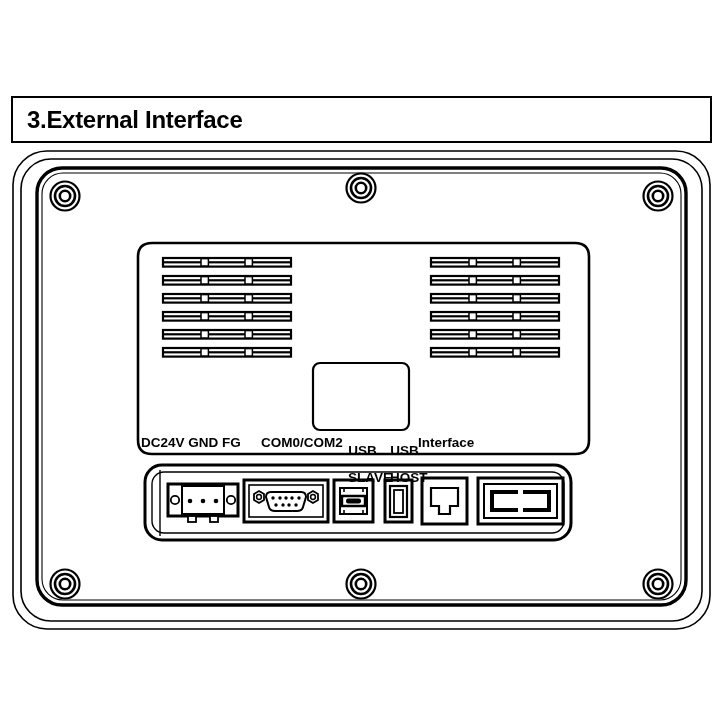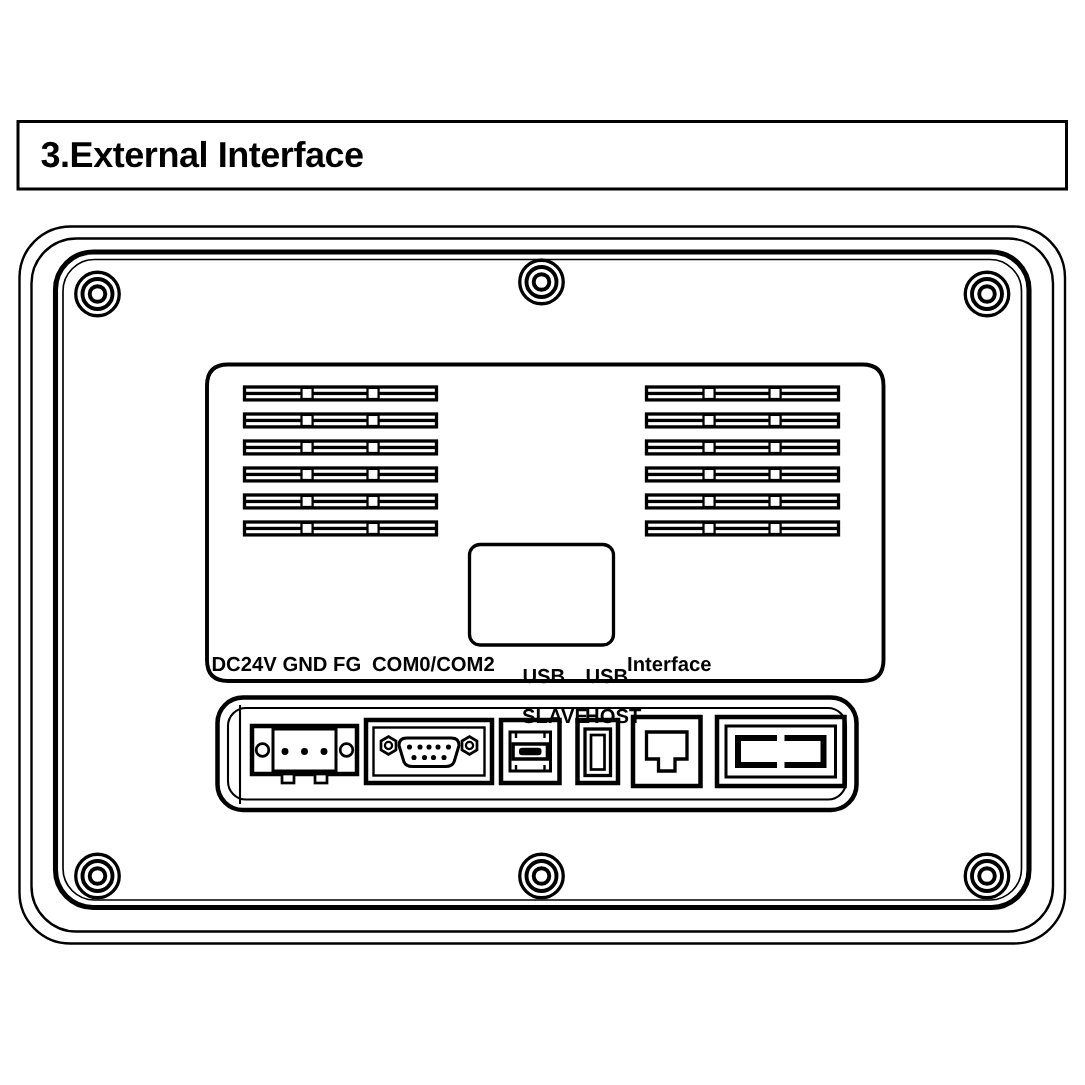--- a/index.html
+++ b/index.html
@@ -12,21 +12,21 @@
     height: 723px;
     position: relative;
     font-family: "Liberation Sans", sans-serif;
     overflow: hidden;
   }
 
   
   #title-bar {
     position: absolute;
     left: 11px;
-    top: 80px;
+    top: 96px;
     width: 701px;
     height: 47px;
     border: 2px solid #000000;
     box-sizing: border-box;
     background: #ffffff;
   }
   #title-text {
     position: absolute;
     left: 14px;
     top: 50%;
@@ -55,21 +55,21 @@
     position: absolute;
     font-family: "Liberation Sans", sans-serif;
     font-size: 13.5px;
     font-weight: bold;
     color: #000000;
     text-align: center;
     line-height: 13.5px;
     white-space: pre;
   }
   #label-power   { left: 141px; top: 296px; }
-  #label-serial  { left: 248px; top: 296px; }
+  #label-serial  { left: 261px; top: 296px; }
   #label-usbslv  { left: 333px; top: 290px; width: 44px; }
   #label-usbhst  { left: 375px; top: 290px; width: 44px; }
   #label-eth     { left: 418px; top: 296px; }
 </style>
 </head>
 <body>
 
 <div id="title-bar">
   <div id="title-text">3.External Interface</div>
 </div>

